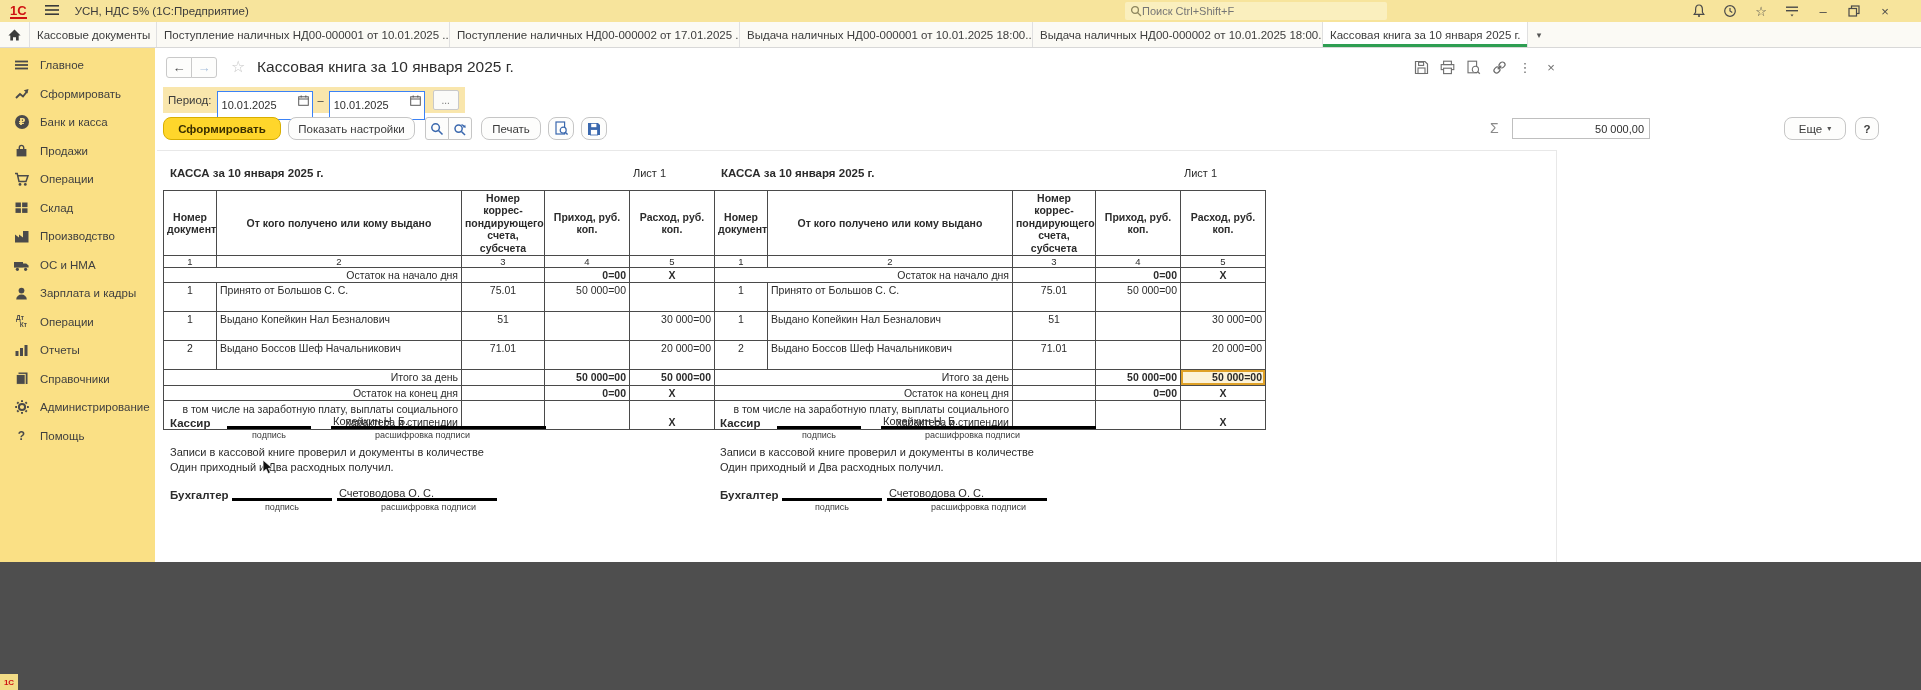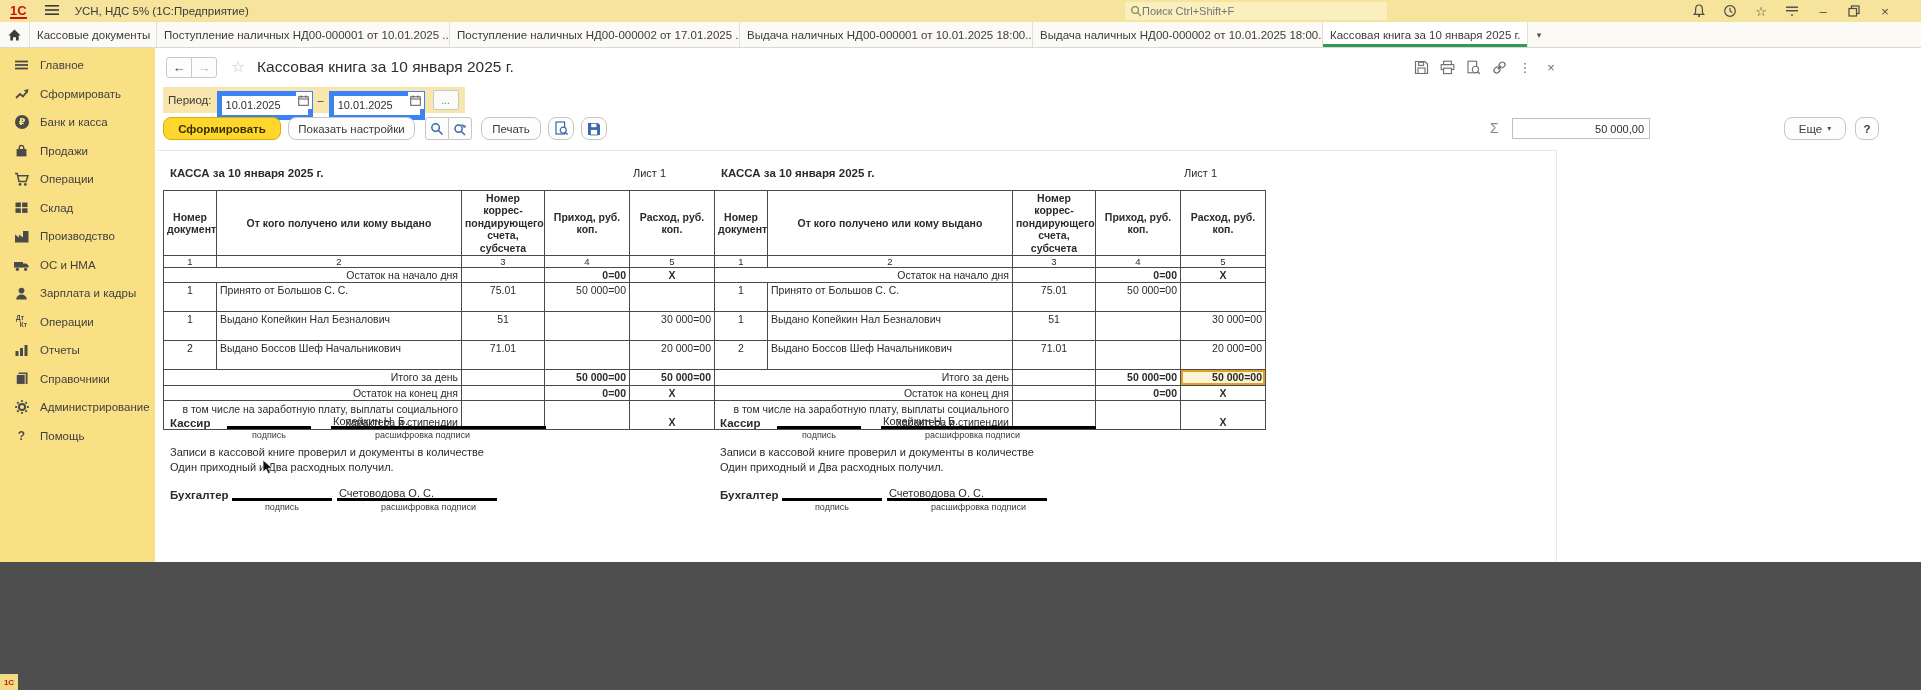--- a/index.html
+++ b/index.html
@@ -62,21 +62,21 @@
   .page-title { position:absolute; left:257px; top:58px; font-size:15.5px; color:#2e2e2e; }
   .hdr-icons { position:absolute; left:1413px; top:59px; display:flex; gap:10px; align-items:center; }
   .hic { width:16px; height:16px; display:flex; align-items:center; justify-content:center;
          color:#6e6e6e; font-size:13px; }
 
   
   .period { position:absolute; left:163px; top:87px; width:302px; height:26px;
             background:#f9e6ac; display:flex; align-items:center; padding:0 5px; }
   .period label { font-size:11.5px; margin-right:5px; }
   .date-wrap { position:relative; width:96px; height:19px; }
-  .date-wrap input { width:96px; height:29px; border:5px solid #3b82f6; font-size:11px;
+  .date-wrap input { width:96px; height:29px; border:1px solid #3b82f6; font-size:11px;
                      padding:0 18px 0 4px; font-family:inherit; color:#2e2e2e; background:#fff; }
   .cal-btn { position:absolute; right:1px; top:1px; width:16px; height:17px;
              display:flex; align-items:center; justify-content:center; background:#fff; }
   .dash { margin:0 5px; font-size:11px; }
   .dots-btn { margin-left:8px; width:26px; height:20px; background:#fbfbf9;
               border:1px solid #c9c9c9; border-radius:2px; font-size:10px; color:#777;
               display:flex; align-items:center; justify-content:center; }
 
   
   .btn { position:absolute; height:23px; background:#fdfdfc; border:1px solid #c6c6c6;

